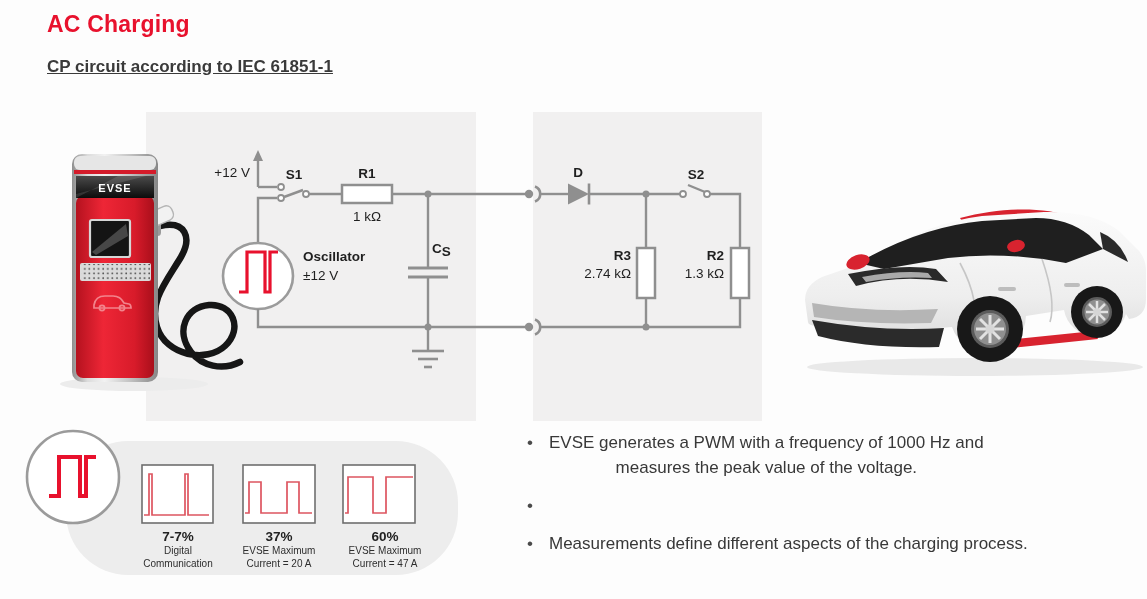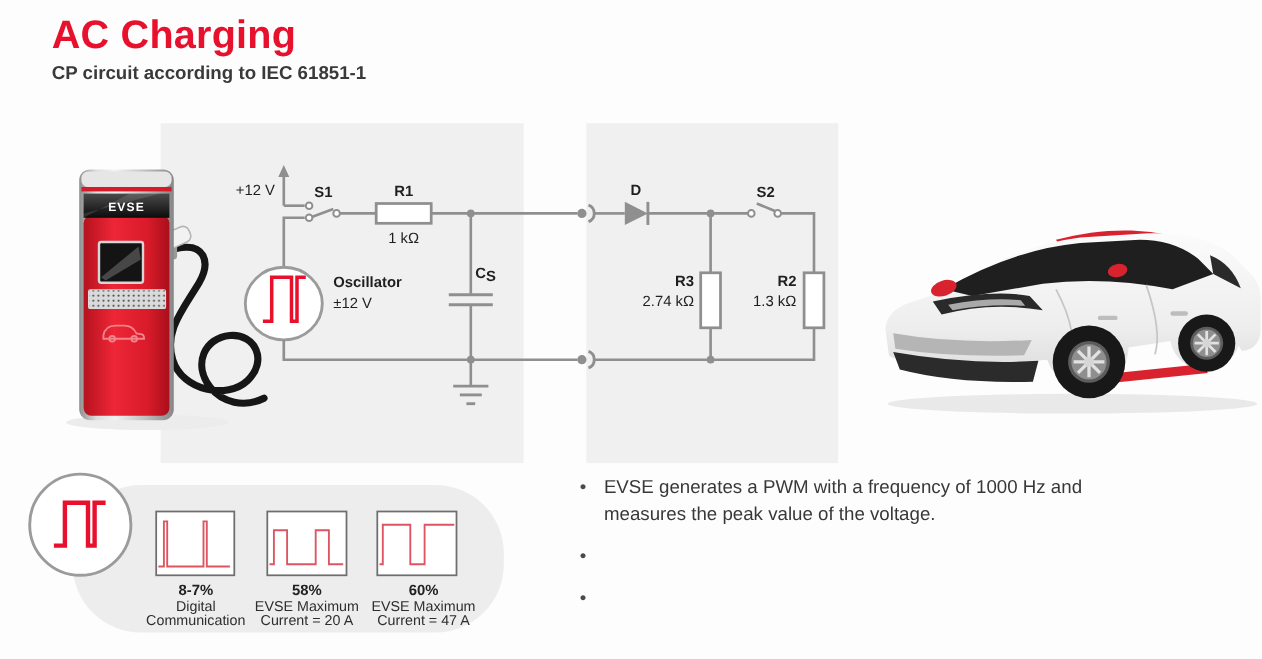--- a/index.html
+++ b/index.html
@@ -2,37 +2,37 @@
 <html><head>
 <meta charset="utf-8">
 <style>
   html,body{margin:0;padding:0;background:#ffffff;}
   .stage{
     position:relative;width:1147px;height:599px;background:#fdfdfd;
     font-family:"Liberation Sans",sans-serif;overflow:hidden;
   }
   .scene{position:absolute;left:0;top:0;width:1147px;height:599px;}
   .hdr-title{
-    position:absolute;left:47px;top:11px;font-size:36px;font-weight:bold;
+    position:absolute;left:47px;top:11px;font-size:23px;font-weight:bold;
     color:#e8112d;letter-spacing:.2px;
   }
   .hdr-sub{
-    position:absolute;left:47px;top:57px;font-size:17px;font-weight:bold;color:#3a3a3a;
+    position:absolute;left:47px;top:57px;font-size:17px;font-weight:bold;color:#3a3a3a;text-decoration:underline;
   }
   .wave-label{
     position:absolute;width:100px;text-align:center;color:#222;
   }
   .wave-label .duty{font-size:13.5px;font-weight:bold;line-height:15px;}
-  .wave-label .sub{font-size:13px;line-height:13px;color:#2e2e2e;}
+  .wave-label .sub{font-size:10px;line-height:13px;color:#2e2e2e;}
   .notes{
     position:absolute;left:527px;top:430px;width:618px;list-style:none;margin:0;padding:0;
   }
   .notes li{display:flex;margin-bottom:13px;color:#383838;font-size:17px;line-height:25px;}
   .notes .marker{width:22px;flex:0 0 22px;color:#4a4a4a;}
-  .notes .txt{white-space:pre-line;}
+  .notes .txt{white-space:pre-line;text-align:center;}
   
   .wire{stroke:#8f8f8f;stroke-width:2.4;fill:none;}
   .comp{stroke:#8f8f8f;stroke-width:2.5;fill:#ffffff;}
   .contact{fill:#ffffff;stroke:#8f8f8f;stroke-width:1.8;}
   .jdot{fill:#8f8f8f;stroke:none;}
   .lbl-b{font:bold 13.5px "Liberation Sans",sans-serif;fill:#1f1f1f;}
   .lbl-r{font:13.5px "Liberation Sans",sans-serif;fill:#1f1f1f;}
   .trace{stroke:#dd5560;stroke-width:1.7;fill:none;stroke-linejoin:miter;}
   .glyph{stroke:#e8112d;fill:none;stroke-linejoin:miter;}
 </style>
@@ -255,42 +255,43 @@
       <path class="trace" d="M245,513 h4 v-31 h12 v31 h26 v-31 h12 v31 h13"></path>
       <rect x="343" y="465" width="72" height="58" fill="#ffffff" stroke="#6e6e6e" stroke-width="1.6"></rect>
       <path class="trace" d="M345,513 h3 v-36 h25 v36 h13 v-36 h27"></path>
     </g>
   </svg>
 
   <div class="hdr-title">AC Charging</div>
   <div class="hdr-sub">CP circuit according to IEC 61851-1</div>
 
   <div class="wave-label" style="left:128px;top:529px">
-    <div class="duty">8-7%</div>
+    <div class="duty">7-7%</div>
     <div class="sub">Digital</div>
     <div class="sub">Communication</div>
   </div>
   <div class="wave-label" style="left:229px;top:529px">
-    <div class="duty">58%</div>
+    <div class="duty">37%</div>
     <div class="sub">EVSE Maximum</div>
     <div class="sub">Current = 20 A</div>
   </div>
   <div class="wave-label" style="left:335px;top:529px">
     <div class="duty">60%</div>
     <div class="sub">EVSE Maximum</div>
     <div class="sub">Current = 47 A</div>
   </div>
 
   <ul class="notes">
     <li>
       <span class="marker">•</span>
       <span class="txt">EVSE generates a PWM with a frequency of 1000 Hz and
 measures the peak value of the voltage.</span>
     </li>
     <li>
       <span class="marker">•</span>
     </li>
     <li>
       <span class="marker">•</span>
+      <span class="txt">Measurements define different aspects of the charging process.</span>
     </li>
   </ul>
 
 </div>
 
 </body></html>

